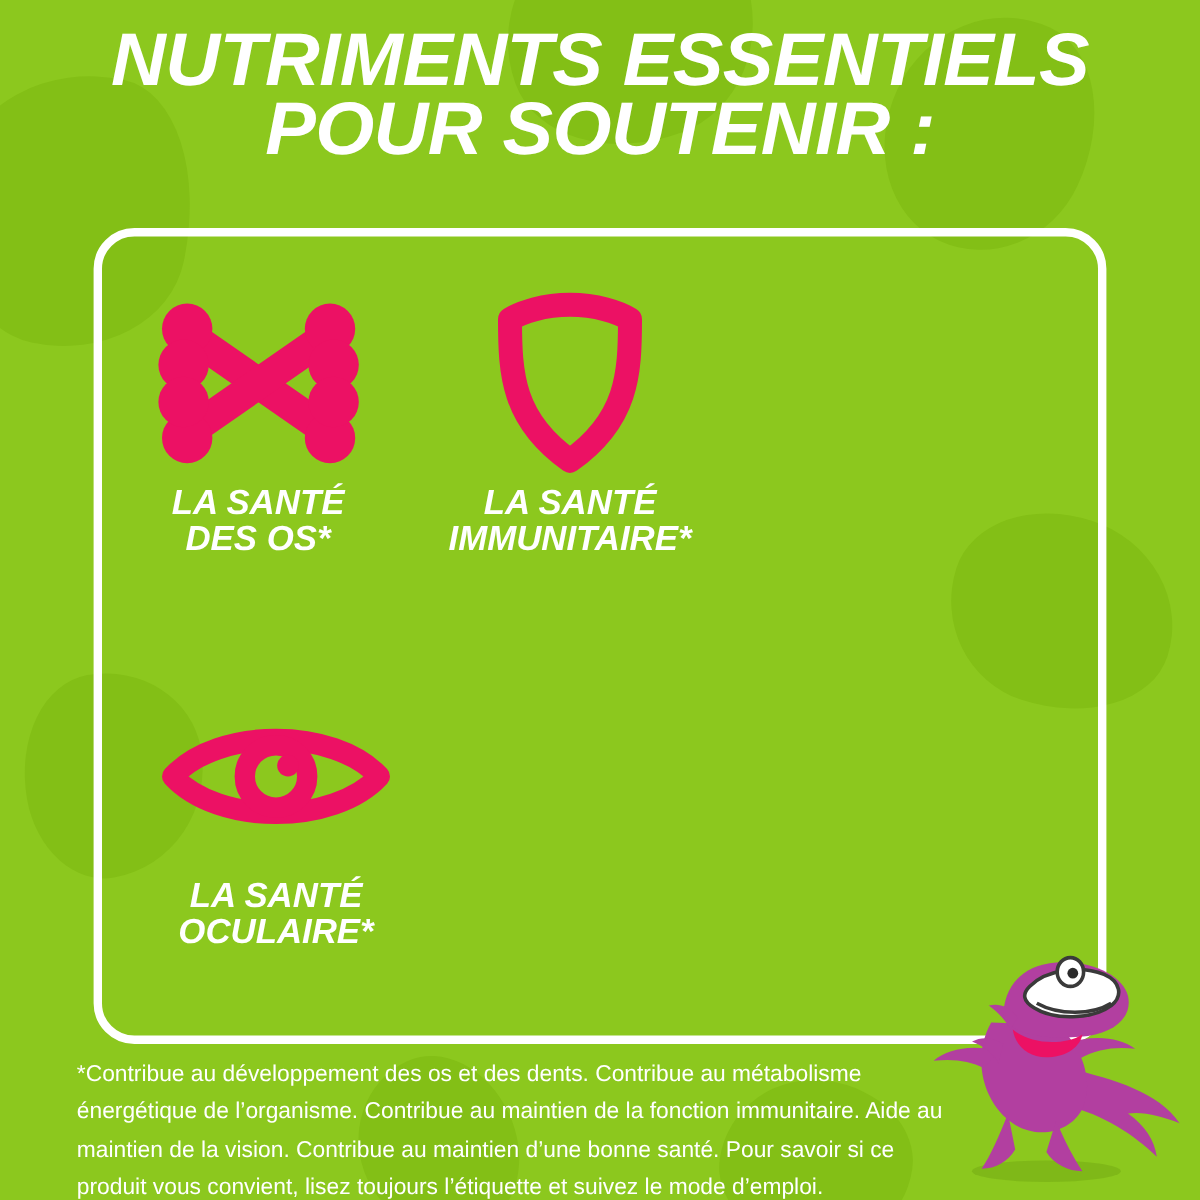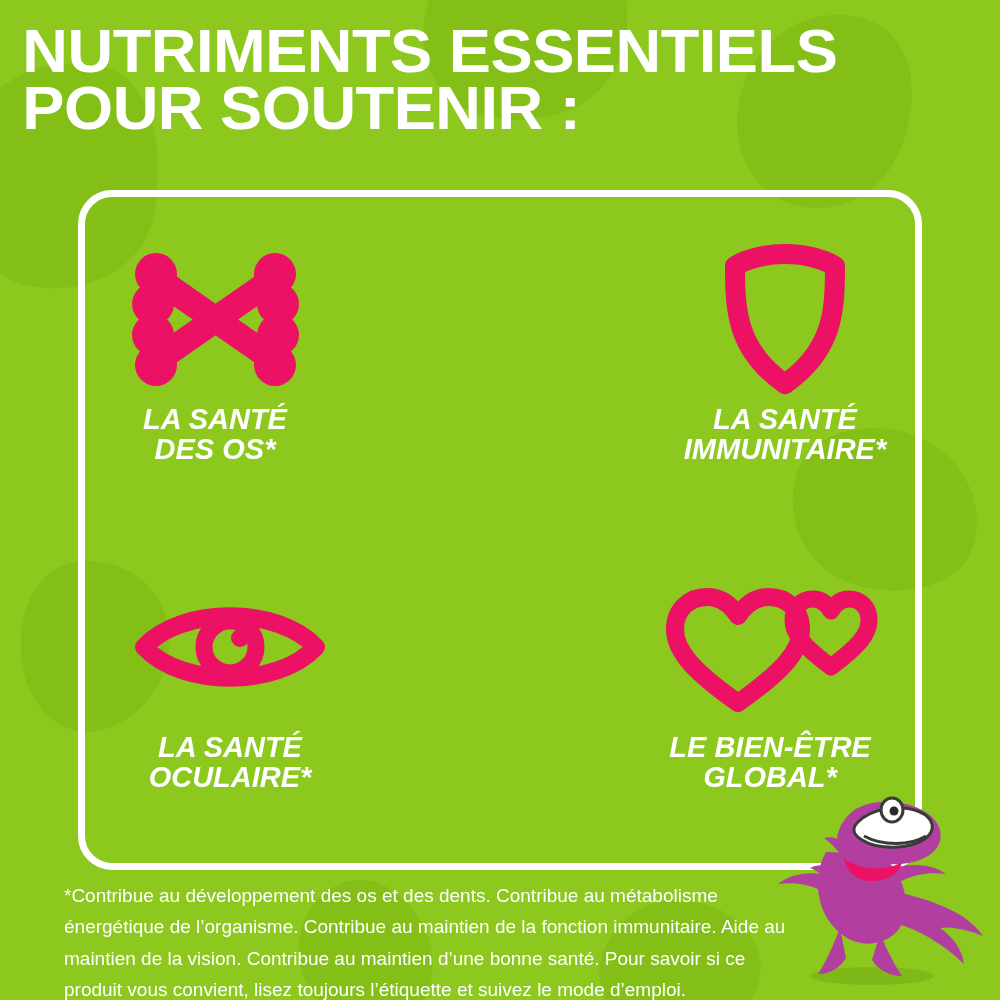--- a/index.html
+++ b/index.html
@@ -67,26 +67,27 @@
   .blob-g {
     width: 160px; height: 140px;
     left: 600px; top: 900px;
     border-radius: 50% 50% 50% 50% / 55% 45% 55% 45%;
     transform: rotate(8deg);
   }
 
   .headline {
     position: relative;
     z-index: 2;
+    text-align: center;
     color: #ffffff;
     font-weight: bold;
+    font-style: italic;
     letter-spacing: -0.5px;
     padding-top: 22px;
     line-height: 0.92;
-    padding-left: 32px;
   }
   .headline .line {
     display: block;
     font-size: 62px;
     text-transform: uppercase;
     transform: scaleX(1.02);
   }
   .headline .line1 { font-size: 62px; }
   .headline .line2 { font-size: 62px; }
 
@@ -99,21 +100,21 @@
     border: 7px solid #ffffff;
     border-radius: 34px;
     box-sizing: border-box;
     z-index: 2;
   }
 
   .row {
     position: absolute;
     display: flex;
     width: 100%;
-    justify-content: space-between;
+    justify-content: flex-start;
   }
   .row-top {
     top: 42px;
     left: 0;
     gap: 0px;
   }
   .row-bottom {
     top: 370px;
     left: 0;
   }
@@ -231,30 +232,20 @@
           <svg width="200" height="110" viewBox="0 0 200 110" aria-hidden="true">
             <path d="M14 55 C 52 14 148 14 186 55 C 148 96 52 96 14 55 Z" fill="none" stroke="#ec1164" stroke-width="18" stroke-linejoin="round"></path>
             <circle cx="100" cy="55" r="26" fill="none" stroke="#ec1164" stroke-width="17"></circle>
             <circle cx="110" cy="46" r="9" fill="#ec1164"></circle>
           </svg>
         </div>
         <div class="label">LA SANTÉ
 OCULAIRE*</div>
       </div>
 
-      <div class="benefit">
-        <div class="icon-wrap">
-          <svg width="215" height="145" viewBox="0 0 215 145" aria-hidden="true">
-            <path d="M75 128 C 30 96 12 76 12 54 C 12 34 27 22 44 22 C 58 22 68 30 75 41 C 82 30 92 22 106 22 C 123 22 138 34 138 54 C 138 76 120 96 75 128 Z" fill="none" stroke="#ec1164" stroke-width="18" stroke-linejoin="round"></path>
-            <path d="M168 92 C 140 71 130 59 130 45 C 130 32 139 24 150 24 C 158 24 164 29 168 36 C 172 29 178 24 186 24 C 197 24 206 32 206 45 C 206 59 196 71 168 92 Z" fill="none" stroke="#ec1164" stroke-width="17" stroke-linejoin="round"></path>
-          </svg>
-        </div>
-        <div class="label">LE BIEN-ÊTRE
-GLOBAL*</div>
-      </div>
 
     </div>
 
   </div>
 
   <div class="footnote">*Contribue au développement des os et des dents. Contribue au métabolisme énergétique de l’organisme.  Contribue au maintien de la fonction immunitaire. Aide au maintien de la vision. Contribue au maintien d’une bonne santé. Pour savoir si ce produit vous convient, lisez toujours l’étiquette et suivez le mode d’emploi.</div>
 
   <div class="mascot">
     <svg width="250" height="260" viewBox="0 0 250 260" aria-hidden="true">
       <ellipse cx="132" cy="246" rx="62" ry="9" fill="#7bb317" opacity="0.75"></ellipse>

